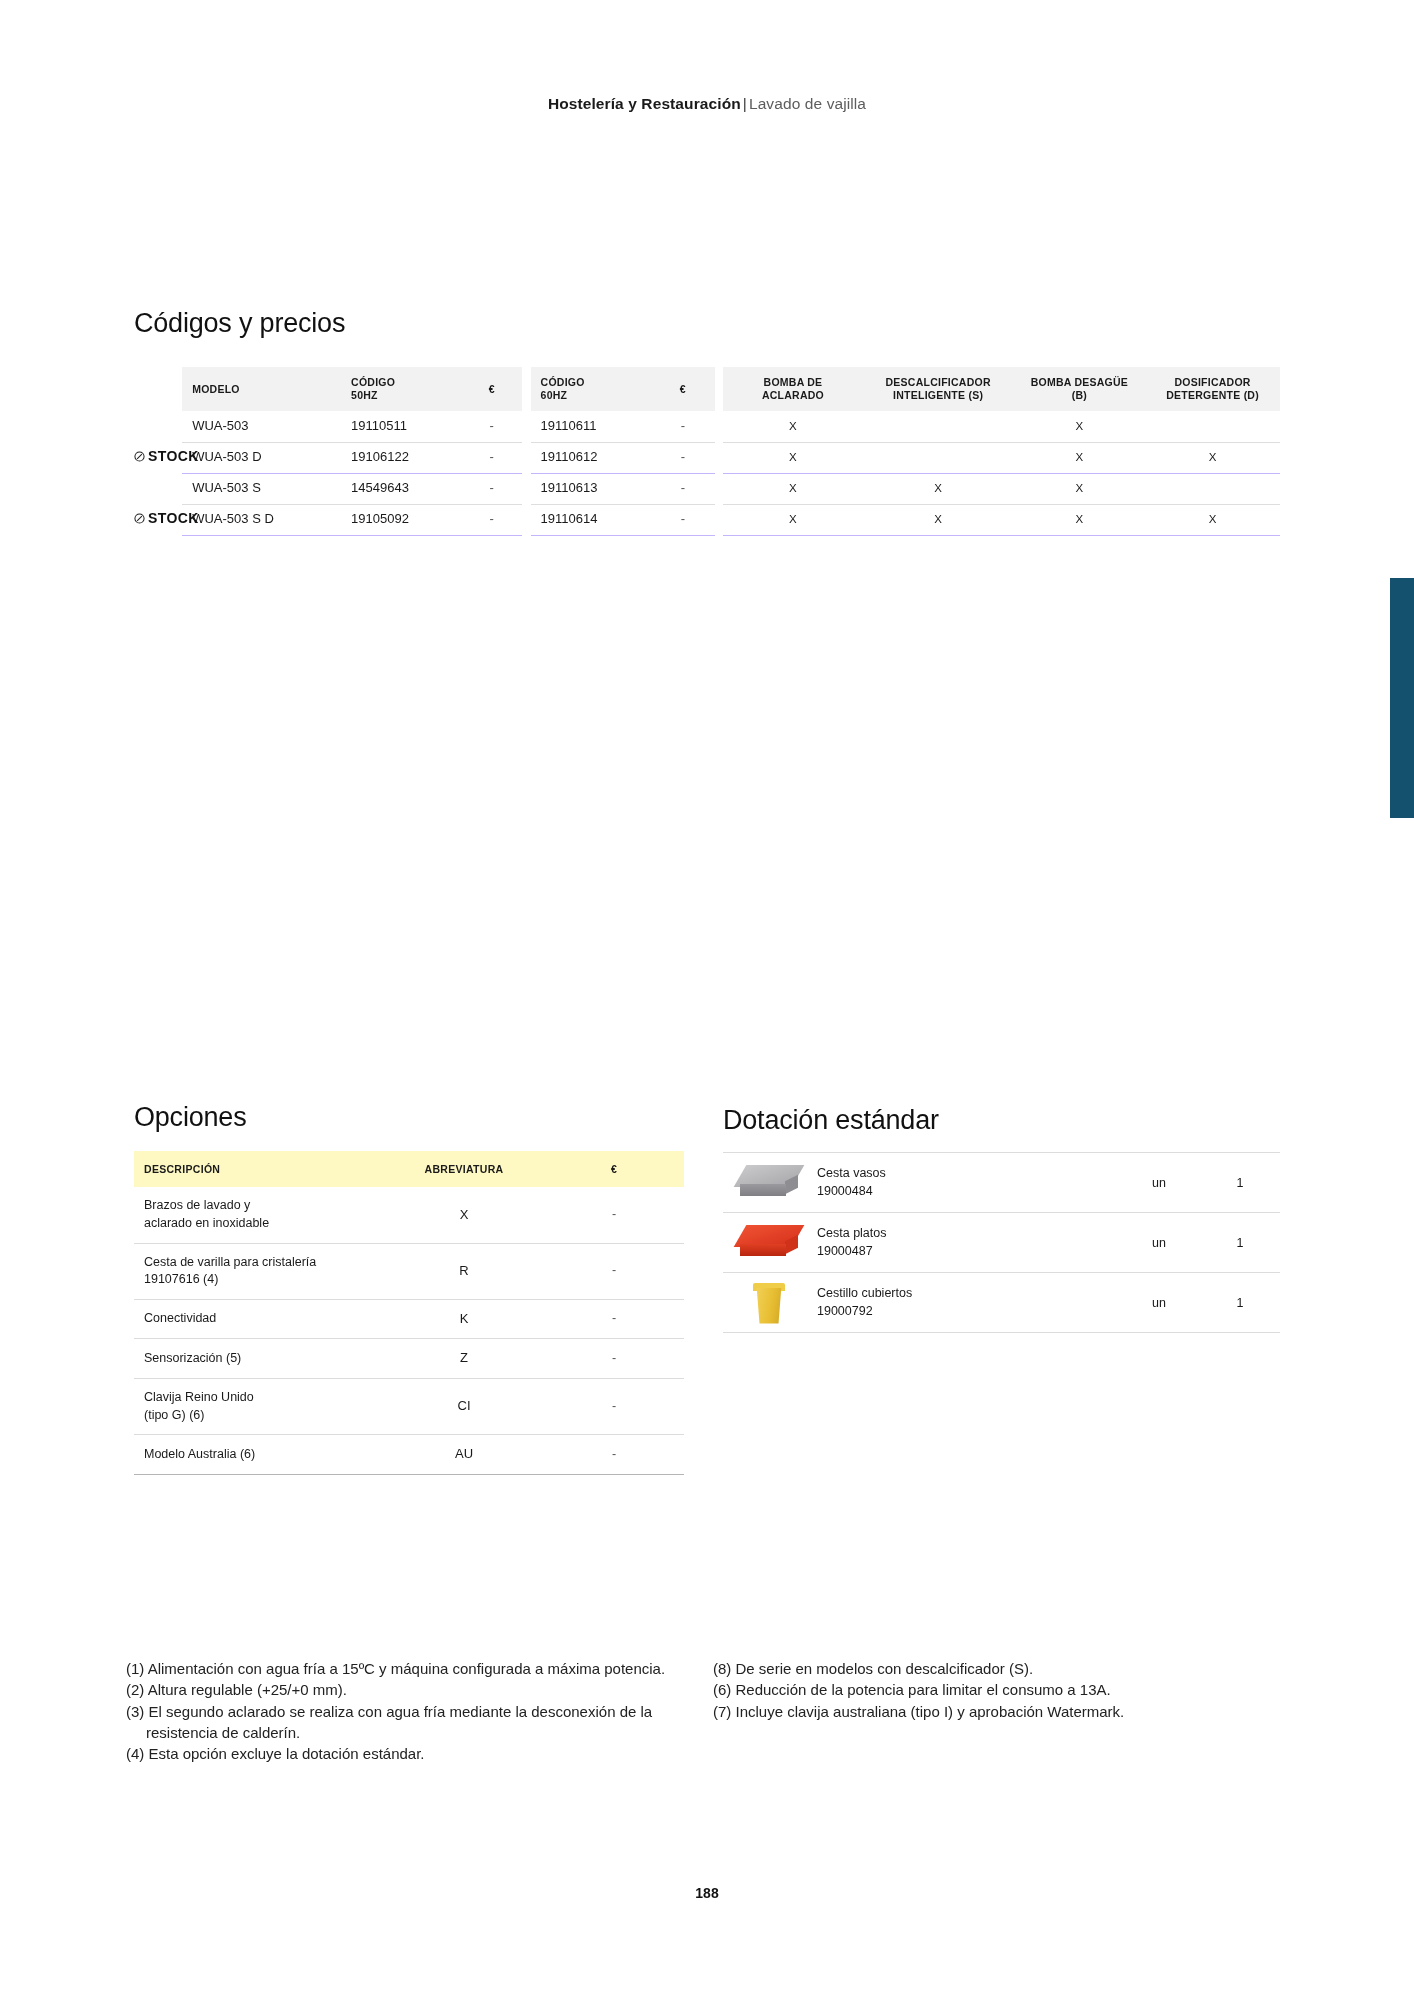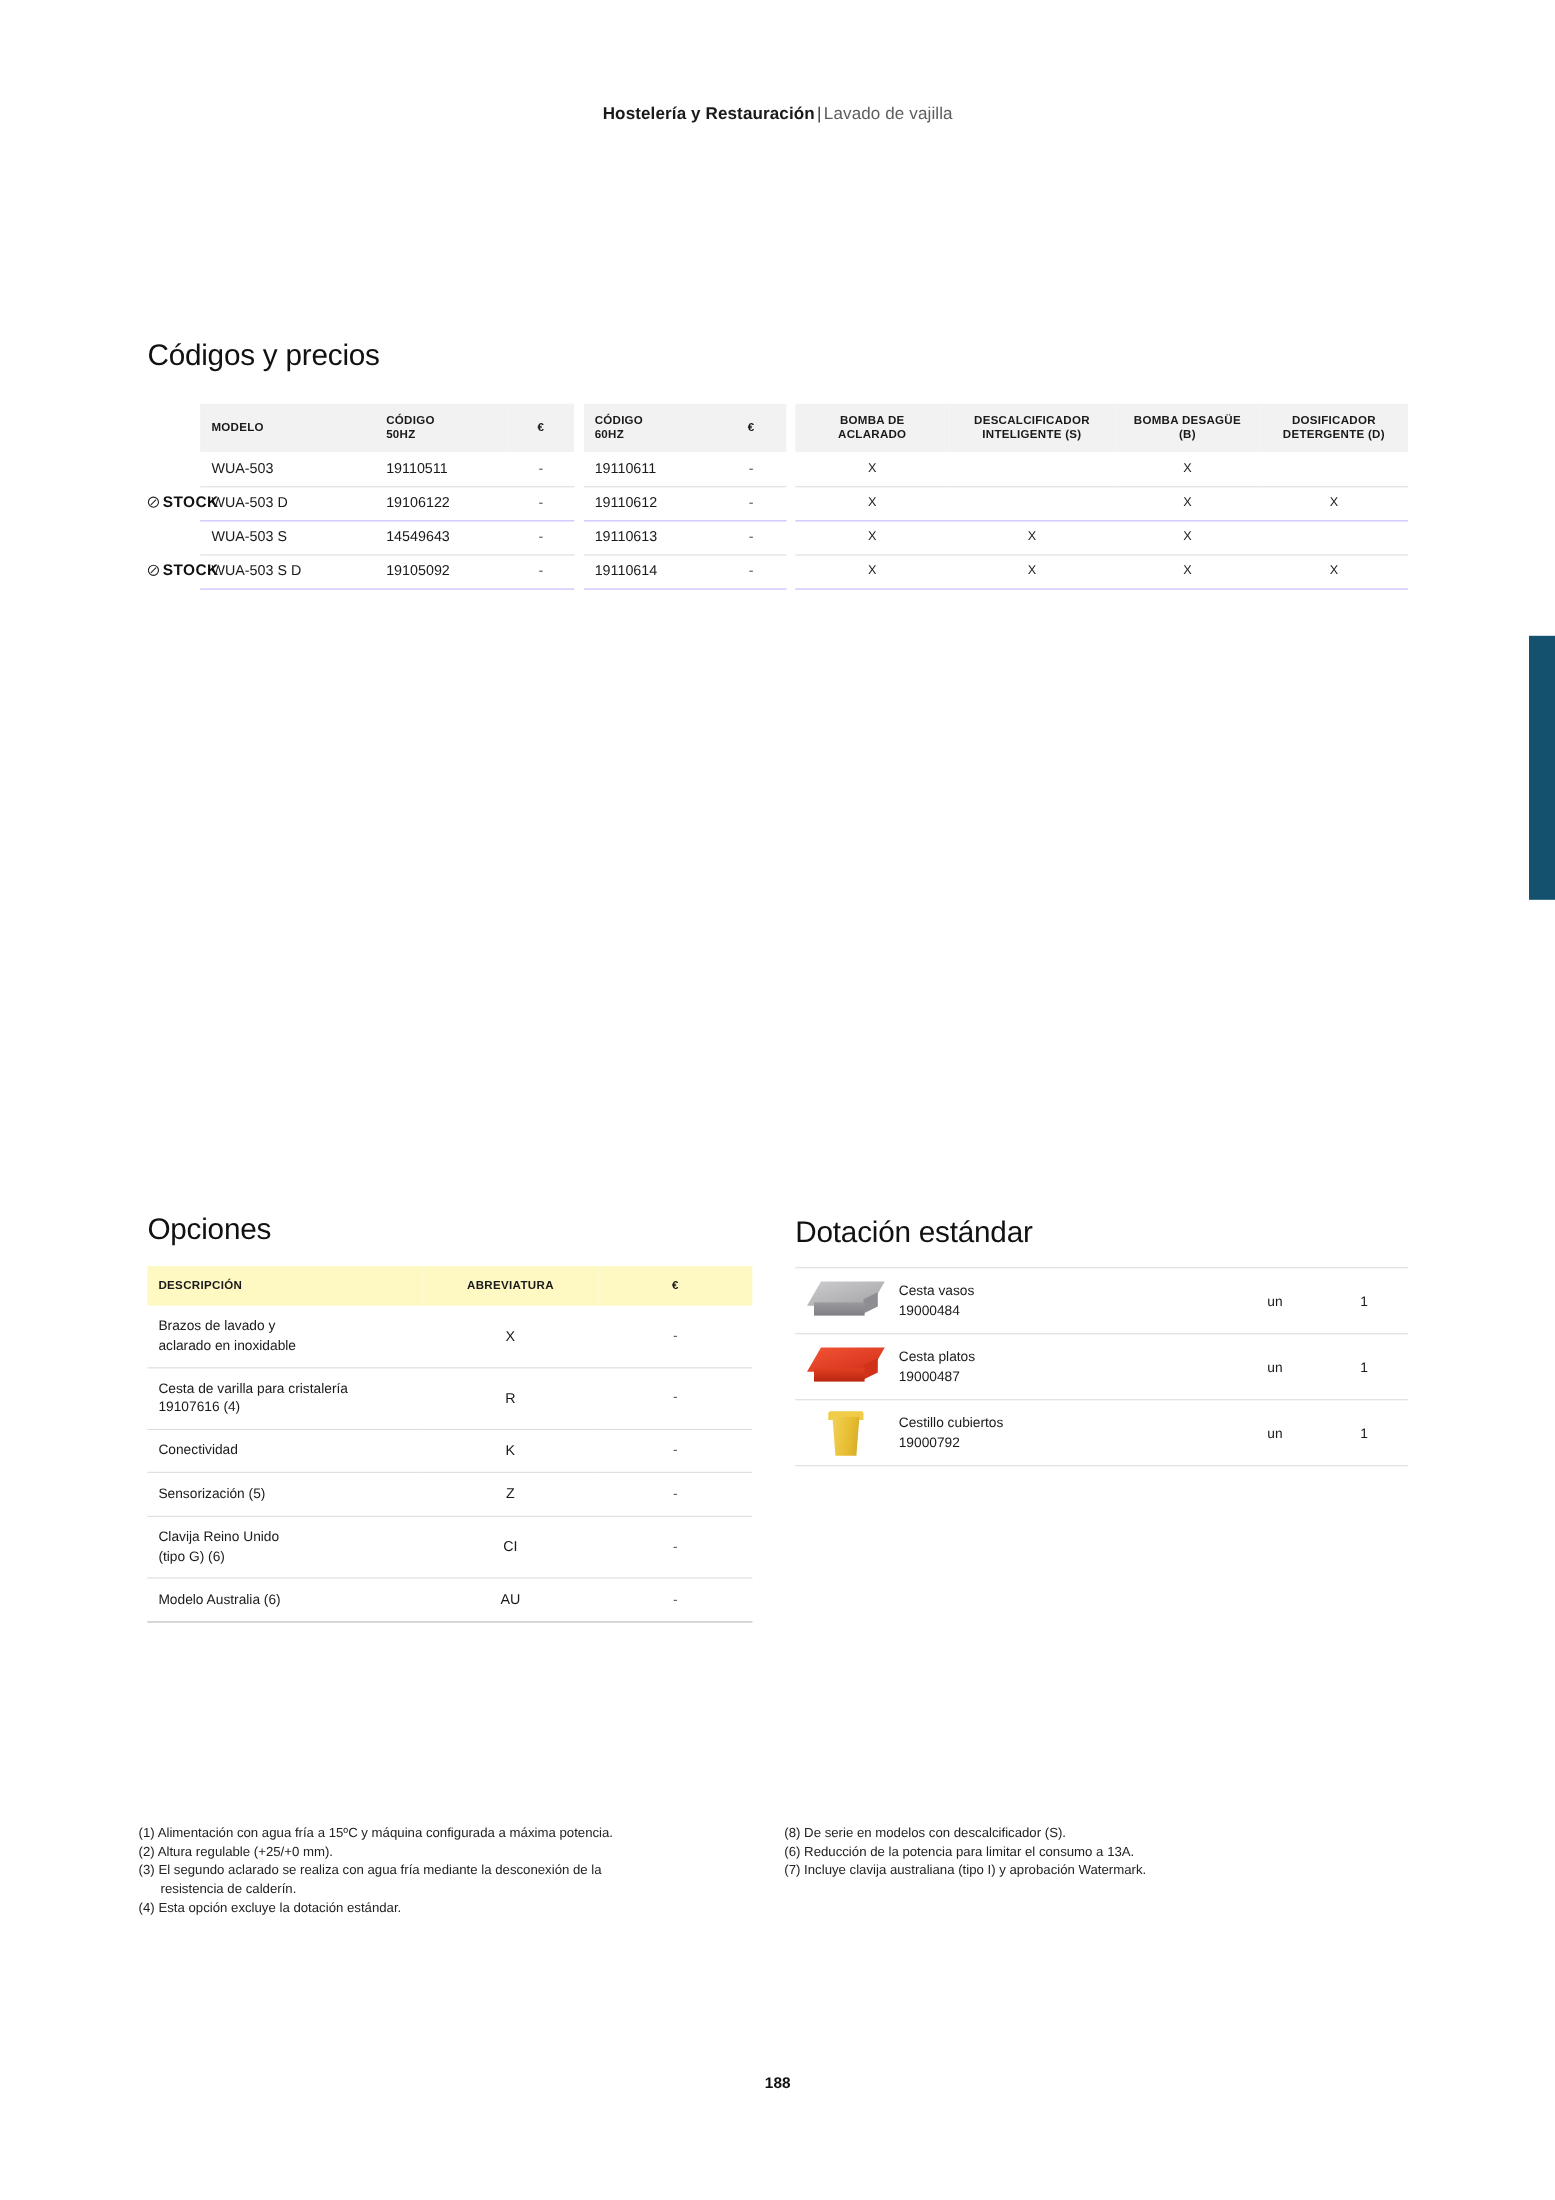--- a/index.html
+++ b/index.html
@@ -230,21 +230,21 @@
     top: 1658px;
     width: 540px;
   }
   .notes-right {
     position: absolute;
     left: 713px;
     top: 1658px;
     width: 470px;
   }
   .note {
-    font-size: 12px;
+    font-size: 15px;
     line-height: 1.42;
     color: #222;
   }
   .note .cont { display: block; padding-left: 20px; }
 
   
   .page-number {
     position: absolute;
     left: 0; top: 1885px;
     width: 1414px;

